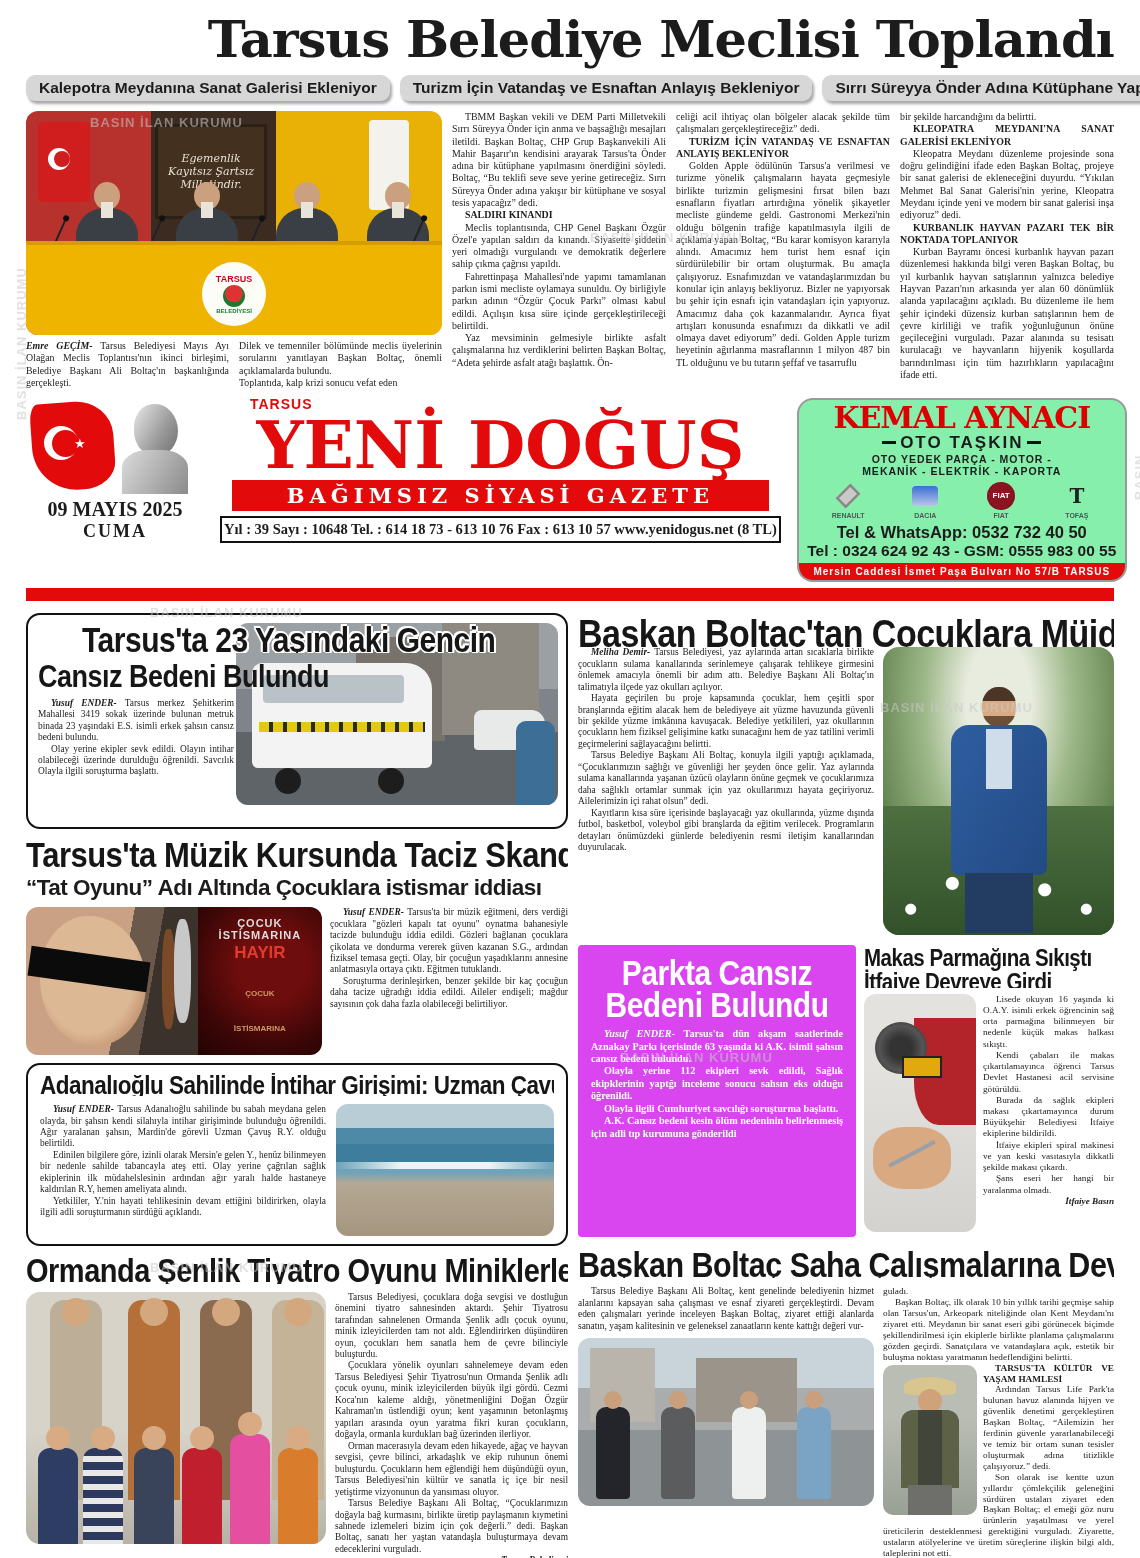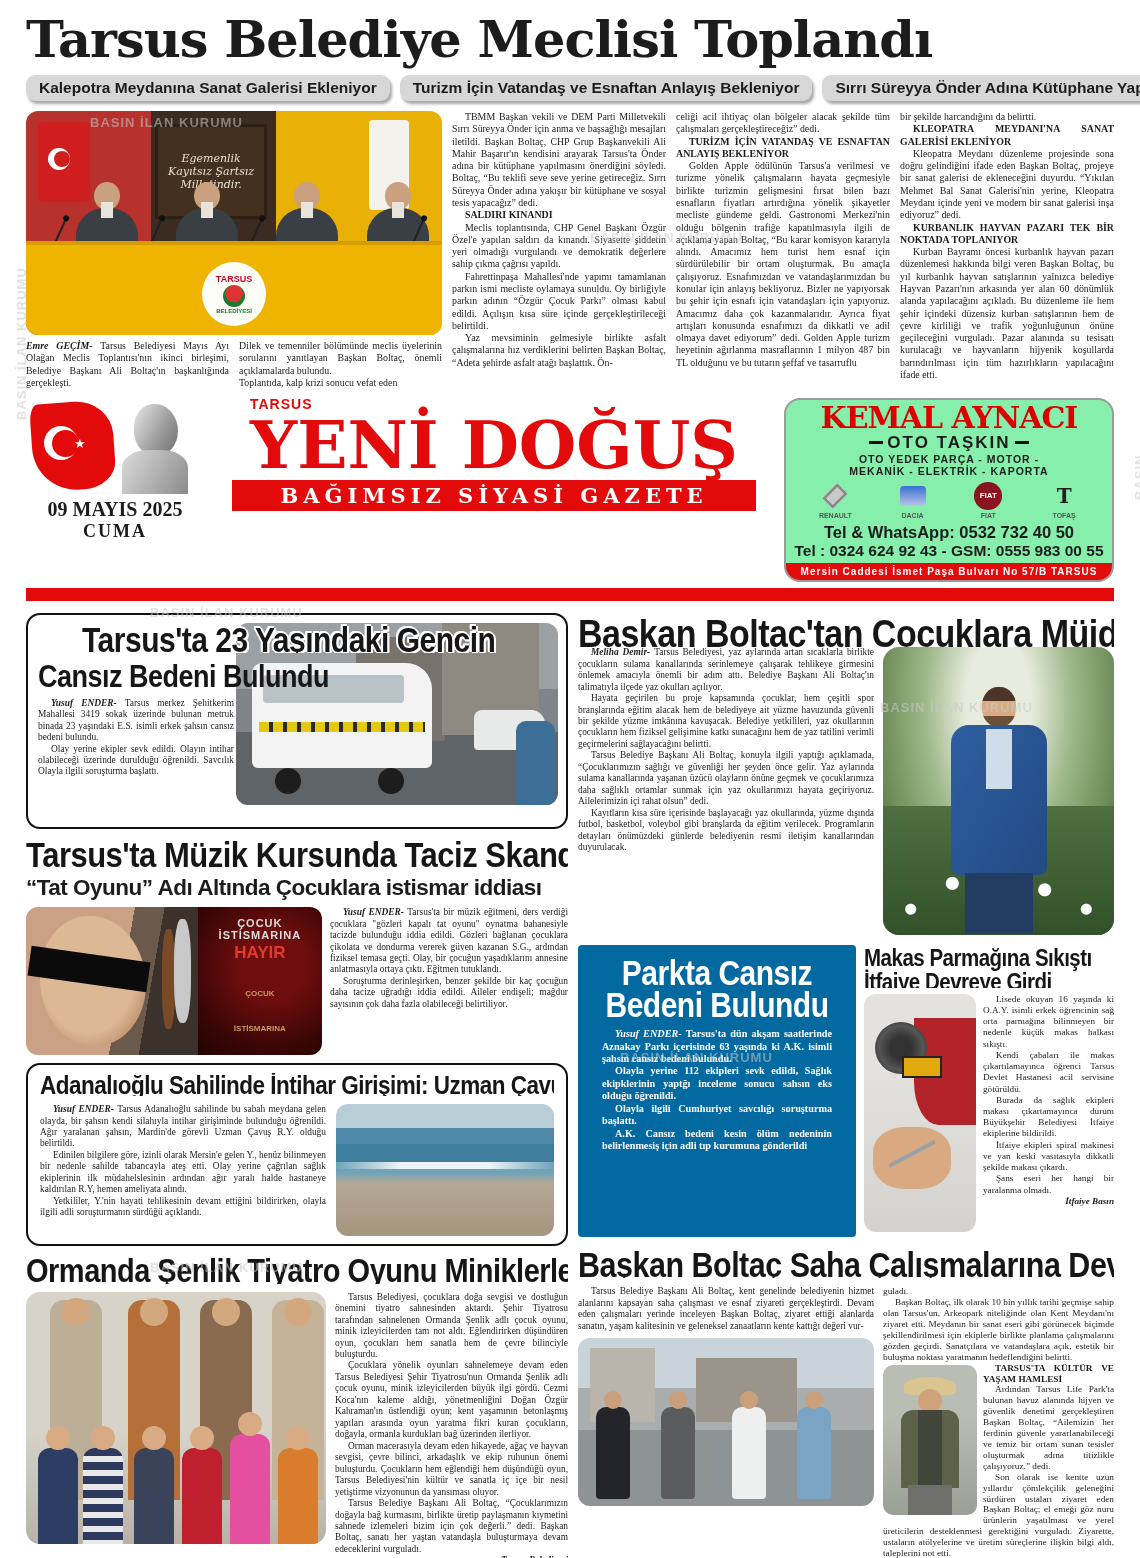--- a/index.html
+++ b/index.html
@@ -13,21 +13,21 @@
   
   .wm { position:absolute; color:#c9c9c9; opacity:.55; font-family:"Liberation Sans",sans-serif;
         font-weight:bold; font-size:13px; letter-spacing:1px; pointer-events:none; z-index:6; }
   .wm.rot { transform:rotate(-90deg); transform-origin:left top; }
   
   .hl { font-family:"Liberation Sans",sans-serif; font-weight:bold; color:#161616; line-height:1.02; letter-spacing:-0.5px; }
   .cond { display:inline-block; transform:scaleY(1.16); transform-origin:center top; }
   .cond-l { display:inline-block; transform:scaleY(1.16); transform-origin:left top; }
   
   .top-head { font-family:"DejaVu Serif",serif; font-weight:bold; font-size:51px; letter-spacing:-1px;
-              text-align:left; line-height:1; margin:4px 0 10px 0; }
+              text-align:right; line-height:1; margin:4px 0 10px 0; }
   .kickers { display:flex; justify-content:space-between; gap:10px; margin:0 0 10px 0; }
   .kicker { background:#d7d7d7; border-radius:9px; box-shadow:2px 3px 3px rgba(0,0,0,.35);
             font-family:"Liberation Sans",sans-serif; font-weight:bold; font-size:15.5px;
             padding:4px 13px; white-space:nowrap; }
   .ts-row { display:flex; gap:10px; }
   .ts-photo-block { width:416px; flex:none; }
   .ts-cols { display:flex; gap:10px; flex:1; }
   .ts-col { flex:1; font-size:9.9px; line-height:1.24; text-align:justify; }
   .ts-col p, .body p { text-indent:13px; }
   .subhead { font-weight:bold; text-indent:13px; }
@@ -175,21 +175,21 @@
         radial-gradient(circle at 88% 80%,#fff 0 5px,transparent 6px),linear-gradient(#4e7040,#32512a); }
   .p-green .man { position:absolute; left:50%; top:14%; transform:translateX(-50%); width:96px; height:86%; }
   .p-green .man .hd { position:absolute; left:50%; top:0; transform:translateX(-50%); width:34px; height:40px; border-radius:46%;
       background:linear-gradient(#4a3526 0 34%,#d9ab84 34% 72%,#6d4f38 72%); }
   .p-green .man .bd { position:absolute; left:0; top:38px; width:96px; height:150px; border-radius:18px 18px 8px 8px;
       background:linear-gradient(120deg,#2e5ea0,#234a84); }
   .p-green .man .sh { position:absolute; left:50%; top:42px; transform:translateX(-50%); width:26px; height:60px; background:#cfdcea; }
   .p-green .man .lg { position:absolute; left:14px; top:186px; width:68px; height:60px; background:#233c62; }
   
   .rowEF { display:flex; gap:8px; margin-top:10px; }
-  .boxE { width:278px; flex:none; background:#0369a1; border-radius:4px; color:#fff; padding:10px 24px; height:292px; }
+  .boxE { width:278px; flex:none; background:#d946ef; border-radius:4px; color:#fff; padding:10px 13px; height:292px; }
   .boxE h2 { color:#fff; font-size:30px; text-align:center; line-height:1.05; }
   .boxE .body { color:#fff; font-weight:bold; font-size:10.2px; margin-top:10px; }
   .boxE .lead { color:#fff; }
   .colF { flex:1; min-width:0; }
   .colF .t { font-size:20.5px; line-height:1.04; }
   .colF .row { display:flex; gap:7px; margin-top:6px; }
   .colF .ph { width:112px; height:238px; flex:none; border-radius:12px; }
   .colF .body { flex:1; font-size:9.2px; }
   .p-makas { background:linear-gradient(#e4e2df 0 30%,#d4d2cf 100%); }
   .p-makas .shirt { position:absolute; right:0; top:10%; width:55%; height:45%; background:#b3242a; border-radius:0 0 0 40%; }
@@ -308,20 +308,21 @@
             <div class="shold"></div>
         </div>
       </div>
       <div class="mh-date">09 MAYIS  2025</div>
       <div class="mh-day">CUMA</div>
     </div>
     <div class="mh-center">
       <div class="mh-city">TARSUS</div>
       <div class="mh-title">YENİ DOĞUŞ</div>
       <div class="mh-slogan">BAĞIMSIZ SİYASİ GAZETE</div>
+      <div class="mh-info">Yıl : 39 Sayı : 10648 Tel. : 614 18 73 - 613 10 76 Fax : 613 10 57  www.yenidogus.net  (8 TL)</div>
     </div>
     <div class="ad">
       <div class="ad-title">KEMAL AYNACI</div>
       <div class="ad-sub">OTO TAŞKIN</div>
       <div class="ad-line">OTO YEDEK PARÇA - MOTOR -</div>
       <div class="ad-line">MEKANİK - ELEKTRİK - KAPORTA</div>
       <div class="brands">
         <div class="brand">
             <div class="b-ico">
               <div class="b-renault"></div>

